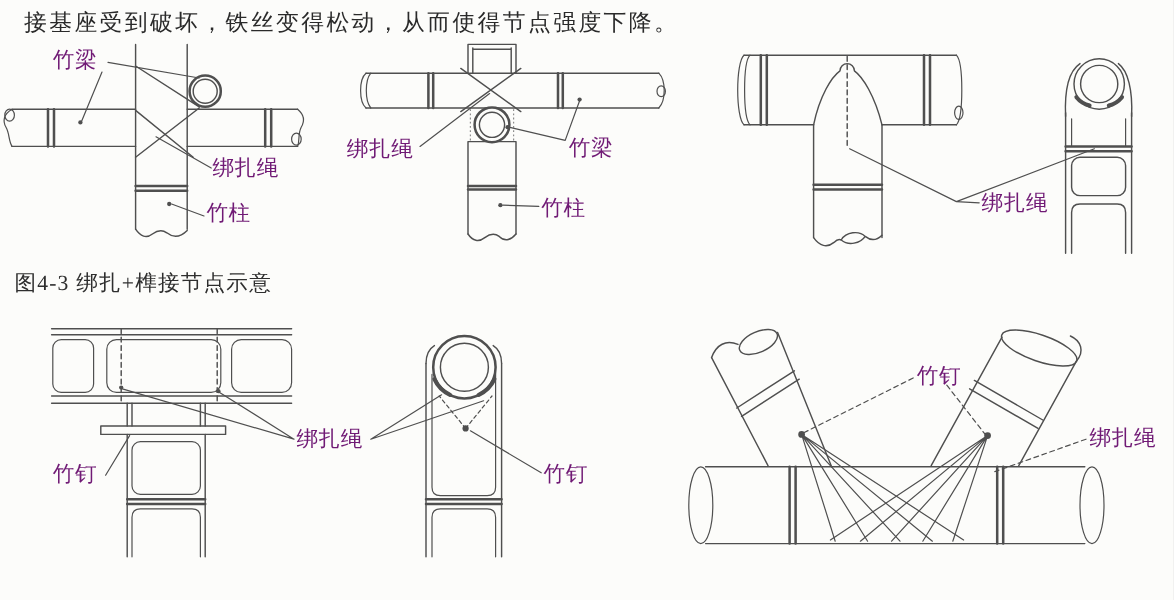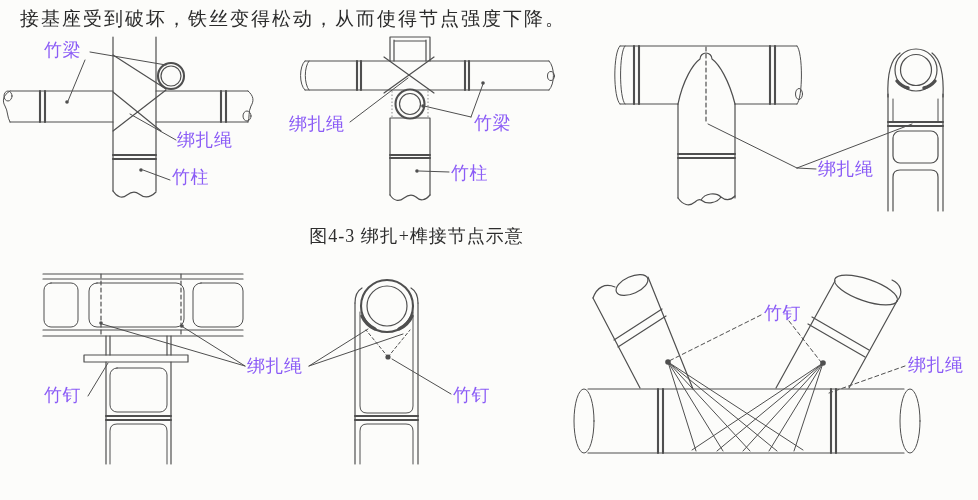--- a/index.html
+++ b/index.html
@@ -15,27 +15,27 @@
   .art .fw{fill:#fcfcfa;}
   .art .dot{fill:#4f4f4f;stroke:none;}
   .art .da{stroke-dasharray:4 3;}
   .art .db{stroke-dasharray:3 2.5;}
   .art .hid{stroke:#8d8d8d;stroke-width:1;stroke-dasharray:1.5 2;}
   .para{
     position:absolute;left:20px;top:6px;font-size:19px;letter-spacing:2px;
     white-space:nowrap;color:#2a2a2a;
   }
   .caption{
-    position:absolute;left:0;width:833px;text-align:center;font-size:18px;
-    letter-spacing:1px;color:#2e2e2e;white-space:nowrap;
+    position:absolute;left:0;width:833px;font-size:18px;
+    letter-spacing:1px;color:#2e2e2e;white-space:nowrap;padding-left:12px;
   }
   .cap43{top:224px;}
   .cap44{top:470px;}
   .lbl{
-    position:absolute;font-size:18px;letter-spacing:0.5px;color:#8b5cf6;
+    position:absolute;font-size:18px;letter-spacing:0.5px;color:#701a75;
     white-space:nowrap;line-height:1;
   }
 </style>
 </head>
 <body>
 
 <div class="page">
 
   <div class="para">接基座受到破坏，铁丝变得松动，从而使得节点强度下降。</div>
 

